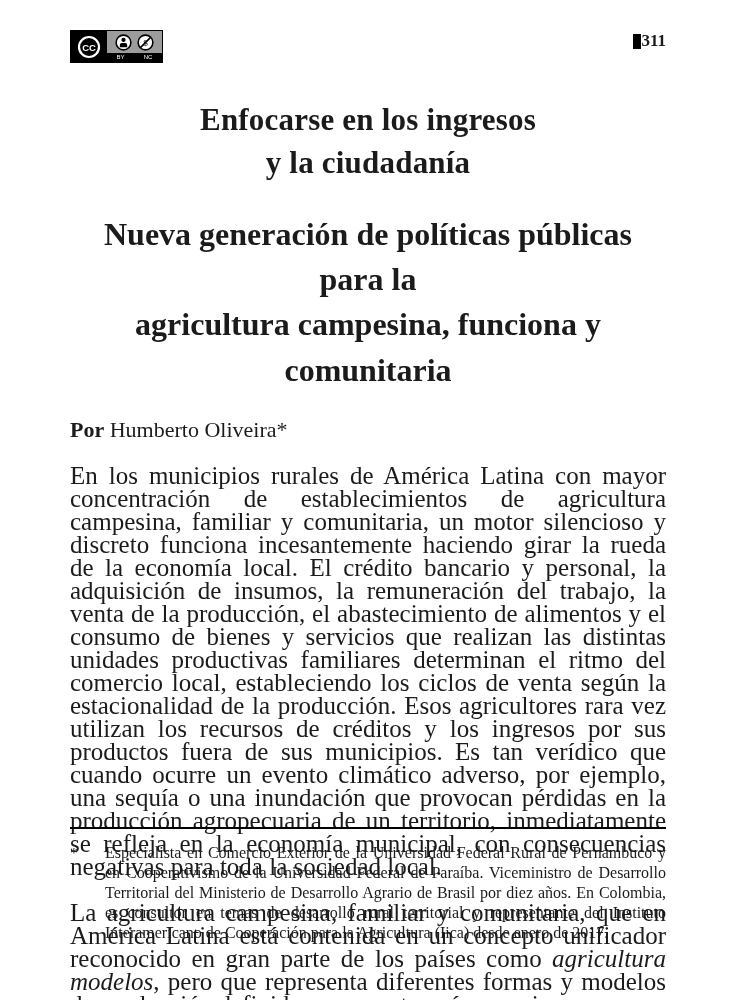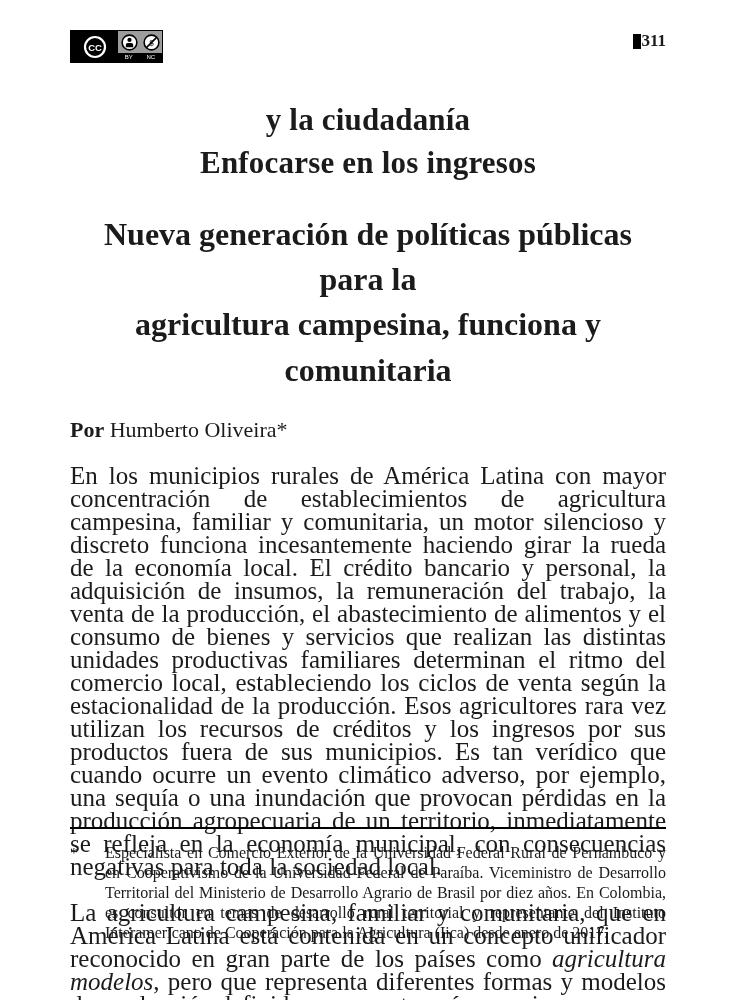--- a/index.html
+++ b/index.html
@@ -22,21 +22,21 @@
     justify-content: space-between;
     align-items: flex-start;
   }
   .cc-badge {
     display: flex;
     width: 93px;
     height: 33px;
     border: 1px solid #000;
   }
   .cc-left {
-    width: 47px;
+    width: 36px;
     background: #000;
     display: flex;
     align-items: center;
     justify-content: center;
   }
   .cc-right {
     flex: 1;
     display: flex;
     flex-direction: column;
     background: #9c9c9c;
@@ -182,22 +182,22 @@
       </div>
     </div>
 
     <div class="page-number">
       <span class="page-number-bar"></span>
       <span>311</span>
     </div>
   </div>
 
   <h1 class="title">
+    <span>Enfocarse en los ingresos</span>
     <span>y la ciudadanía</span>
-    <span>Enfocarse en los ingresos</span>
   </h1>
 
   <h2 class="subtitle">
     <span>Nueva generación de políticas públicas para la</span>
     <span>agricultura campesina, funciona y comunitaria</span>
   </h2>
 
   <p class="byline"><span class="byline-prefix">Por</span> <span>Humberto Oliveira*</span></p>
 
   <p class="body-paragraph">En los municipios rurales de América Latina con mayor concentración de establecimientos de agricultura campesina, familiar y comunitaria, un motor silencioso y discreto funciona incesantemente haciendo girar la rueda de la economía local. El crédito bancario y personal, la adquisición de insumos, la remuneración del trabajo, la venta de la producción, el abastecimiento de alimentos y el consumo de bienes y servicios que realizan las distintas unidades productivas familiares determinan el ritmo del comercio local, estableciendo los ciclos de venta según la estacionalidad de la producción. Esos agricultores rara vez utilizan los recursos de créditos y los ingresos por sus productos fuera de sus municipios. Es tan verídico que cuando ocurre un evento climático adverso, por ejemplo, una sequía o una inundación que provocan pérdidas en la producción agropecuaria de un territorio, inmediatamente se refleja en la economía municipal, con consecuencias negativas para toda la sociedad local.</p>

